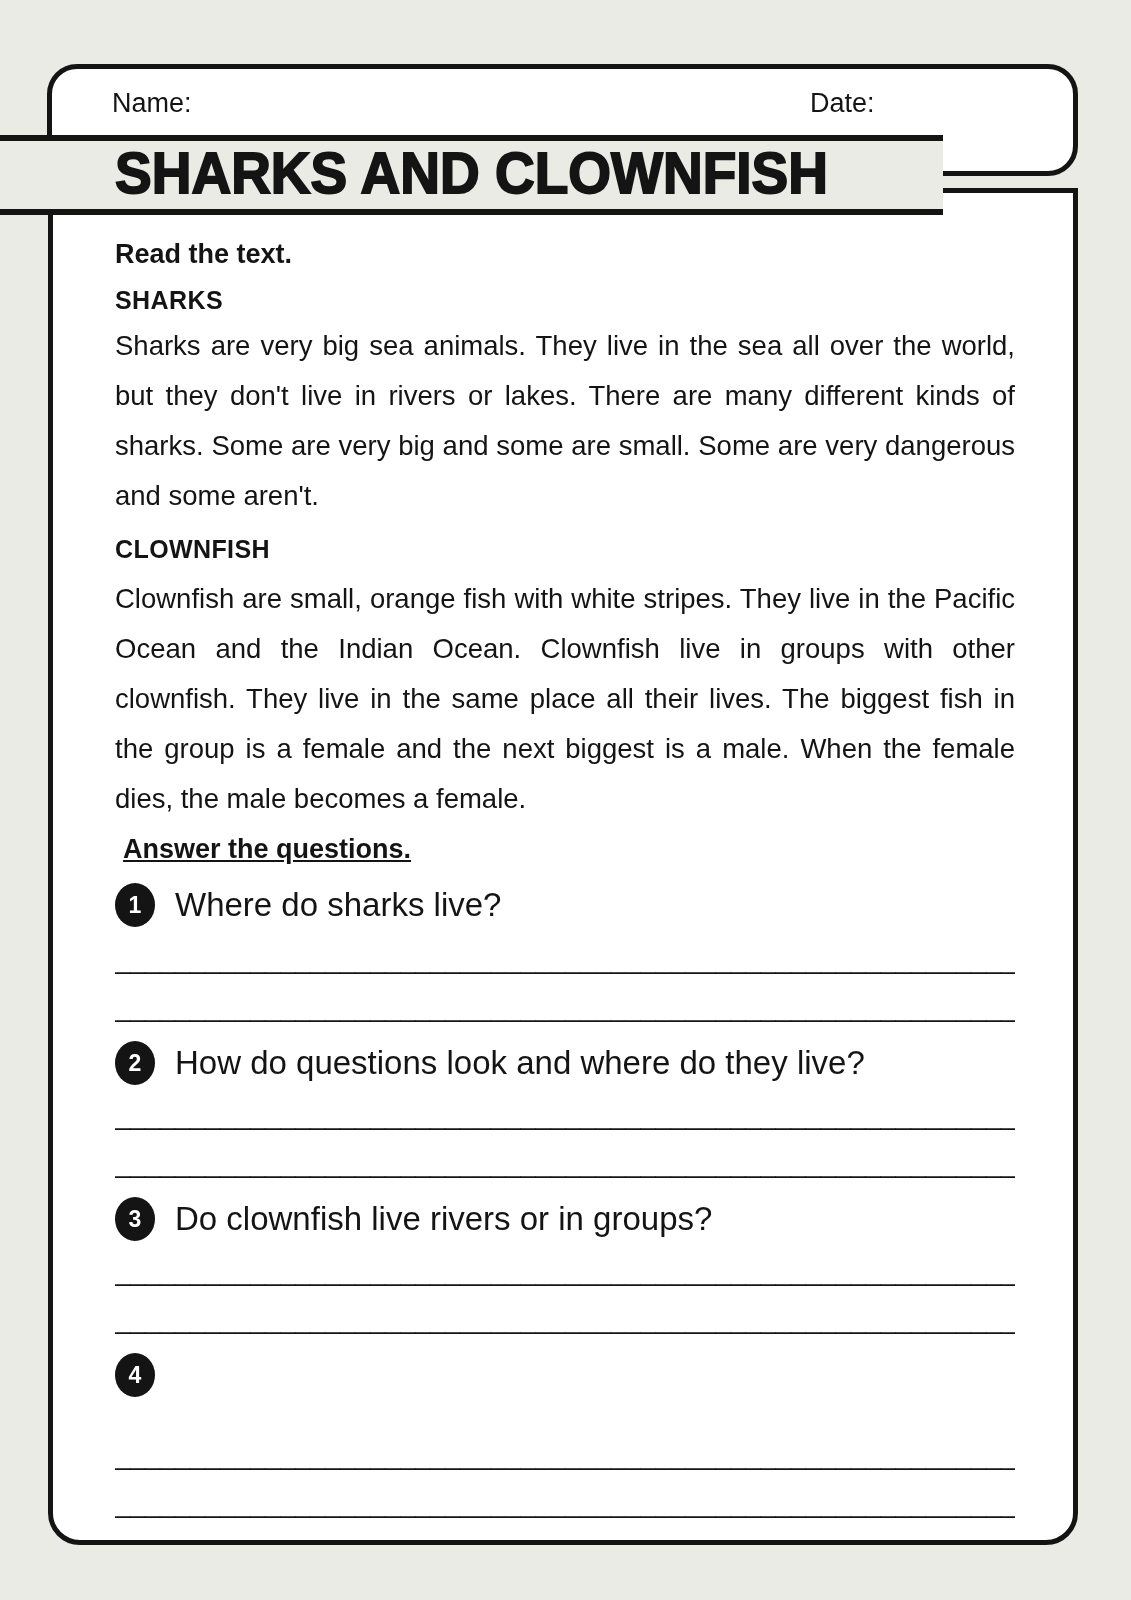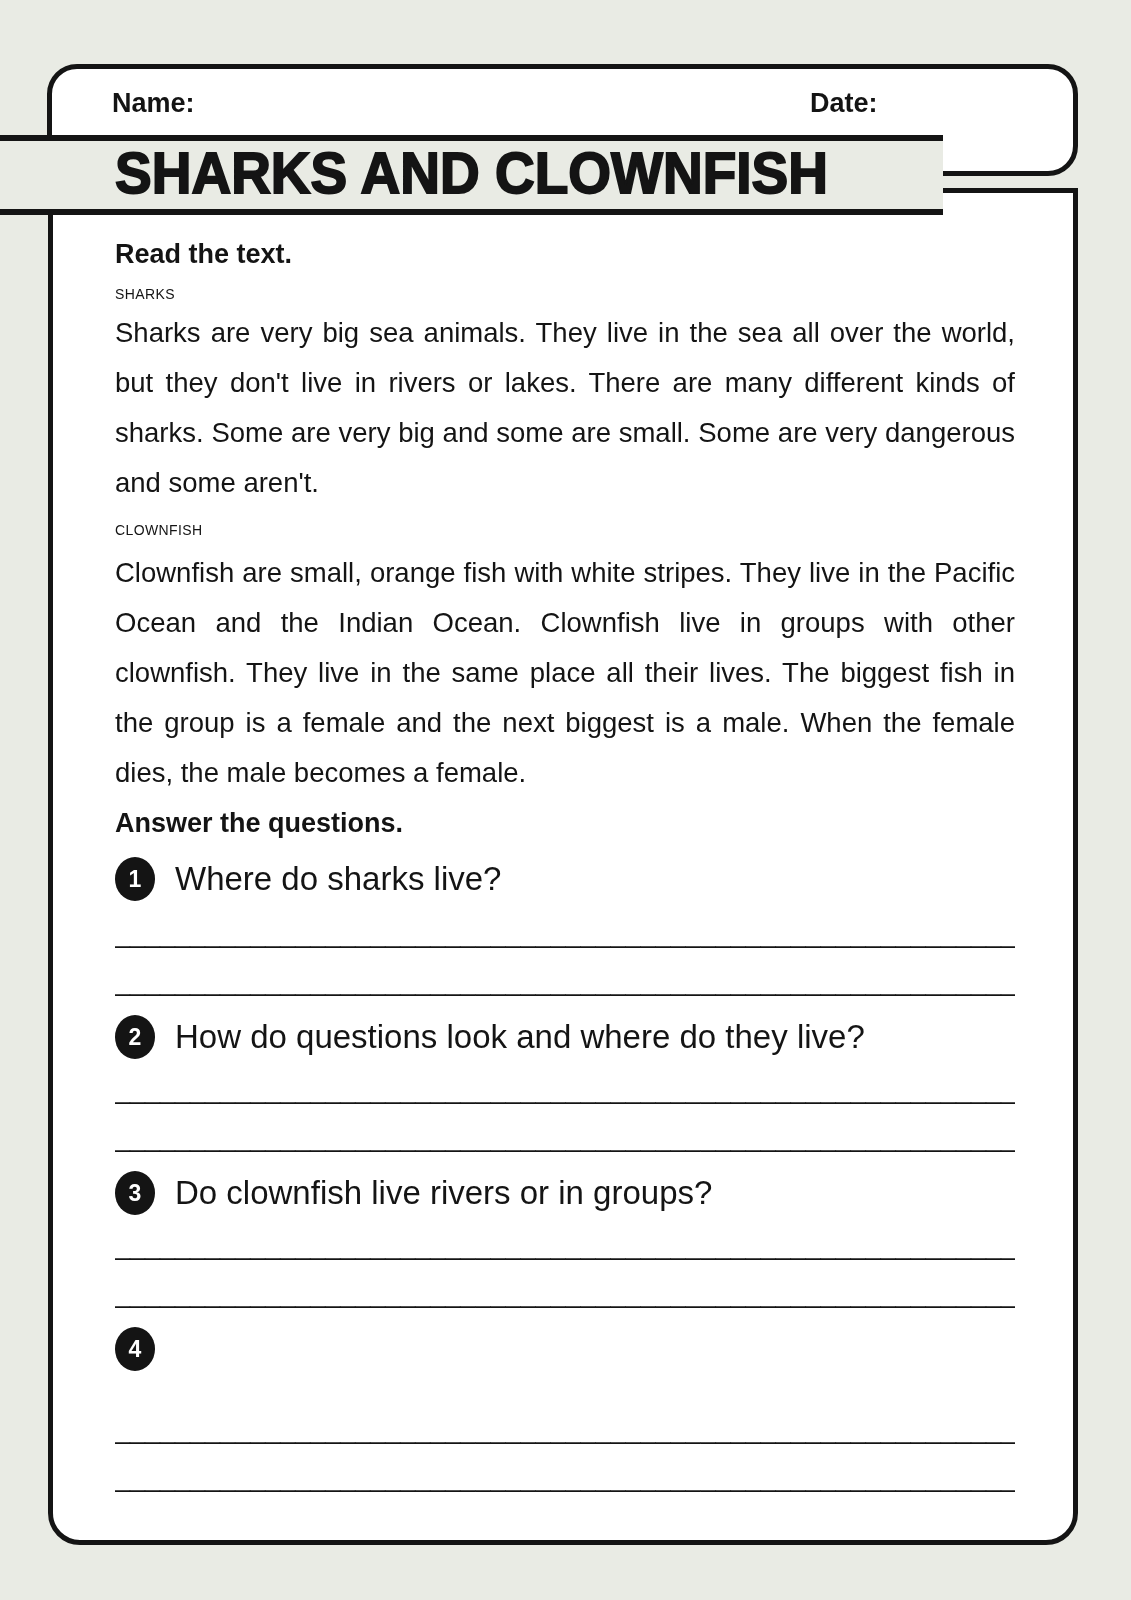--- a/index.html
+++ b/index.html
@@ -19,21 +19,20 @@
 
   
   .name-box{
     position:absolute;
     left:47px; top:64px;
     width:1031px; height:112px;
     background:var(--paper);
     border:5px solid var(--ink);
     border-radius:30px;
     z-index:1;
-    font-weight:bold;
   }
   .name-label{position:absolute; left:60px; top:19px; font-size:27px;}
   .date-label{position:absolute; left:758px; top:19px; font-size:27px;}
   .fill-area{position:absolute; top:10px; height:50px;}
   .fill-area.name{left:150px; width:560px;}
   .fill-area.date{left:835px; width:180px;}
 
   
   .title-band{
     position:absolute;
@@ -66,24 +65,24 @@
   }
   .content{
     position:absolute;
     left:0; top:46px;
     width:100%;
     padding:0 58px 0 62px;
   }
 
   .h-instruction{font-size:27px; font-weight:bold;}
   .h-read{margin:0 0 16px 0;}
-  .h-answer{margin:10px 0 18px 0;}
+  .h-answer{margin:10px 0 18px 8px;text-decoration:underline;}
 
   .passage-head{
-    font-size:14px; font-weight:normal;
+    font-size:25px; font-weight:bold;
     letter-spacing:0.4px;
     margin:4px 0 6px 0;
   }
   .passage-head.second{margin-top:14px; margin-bottom:10px;}
   .passage{
     font-size:27.5px;
     line-height:50px;
     text-align:justify;
     margin:0 0 10px 0;
   }

